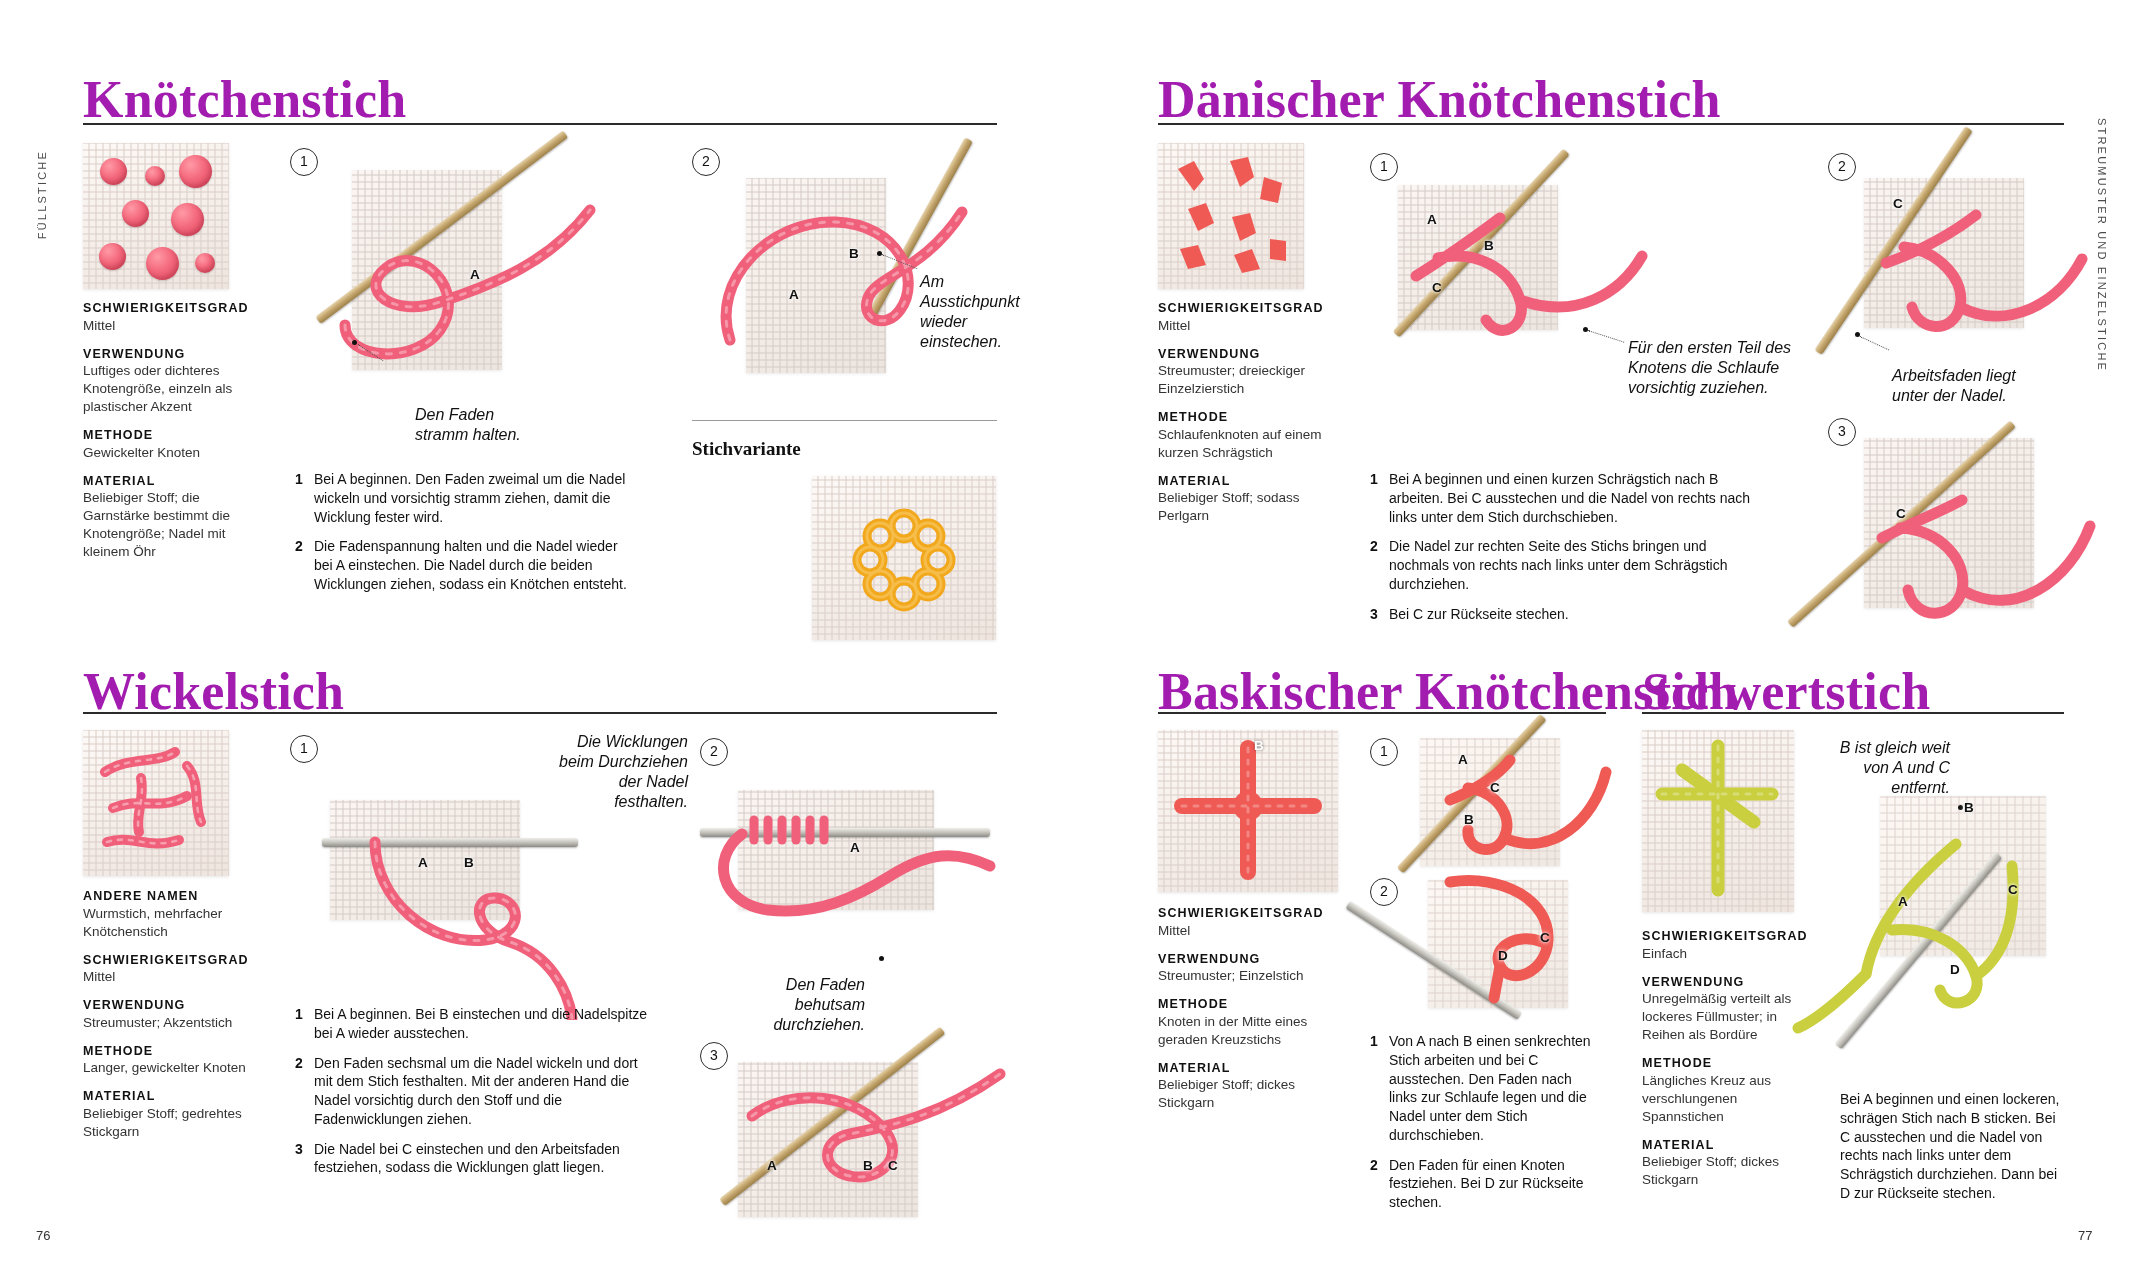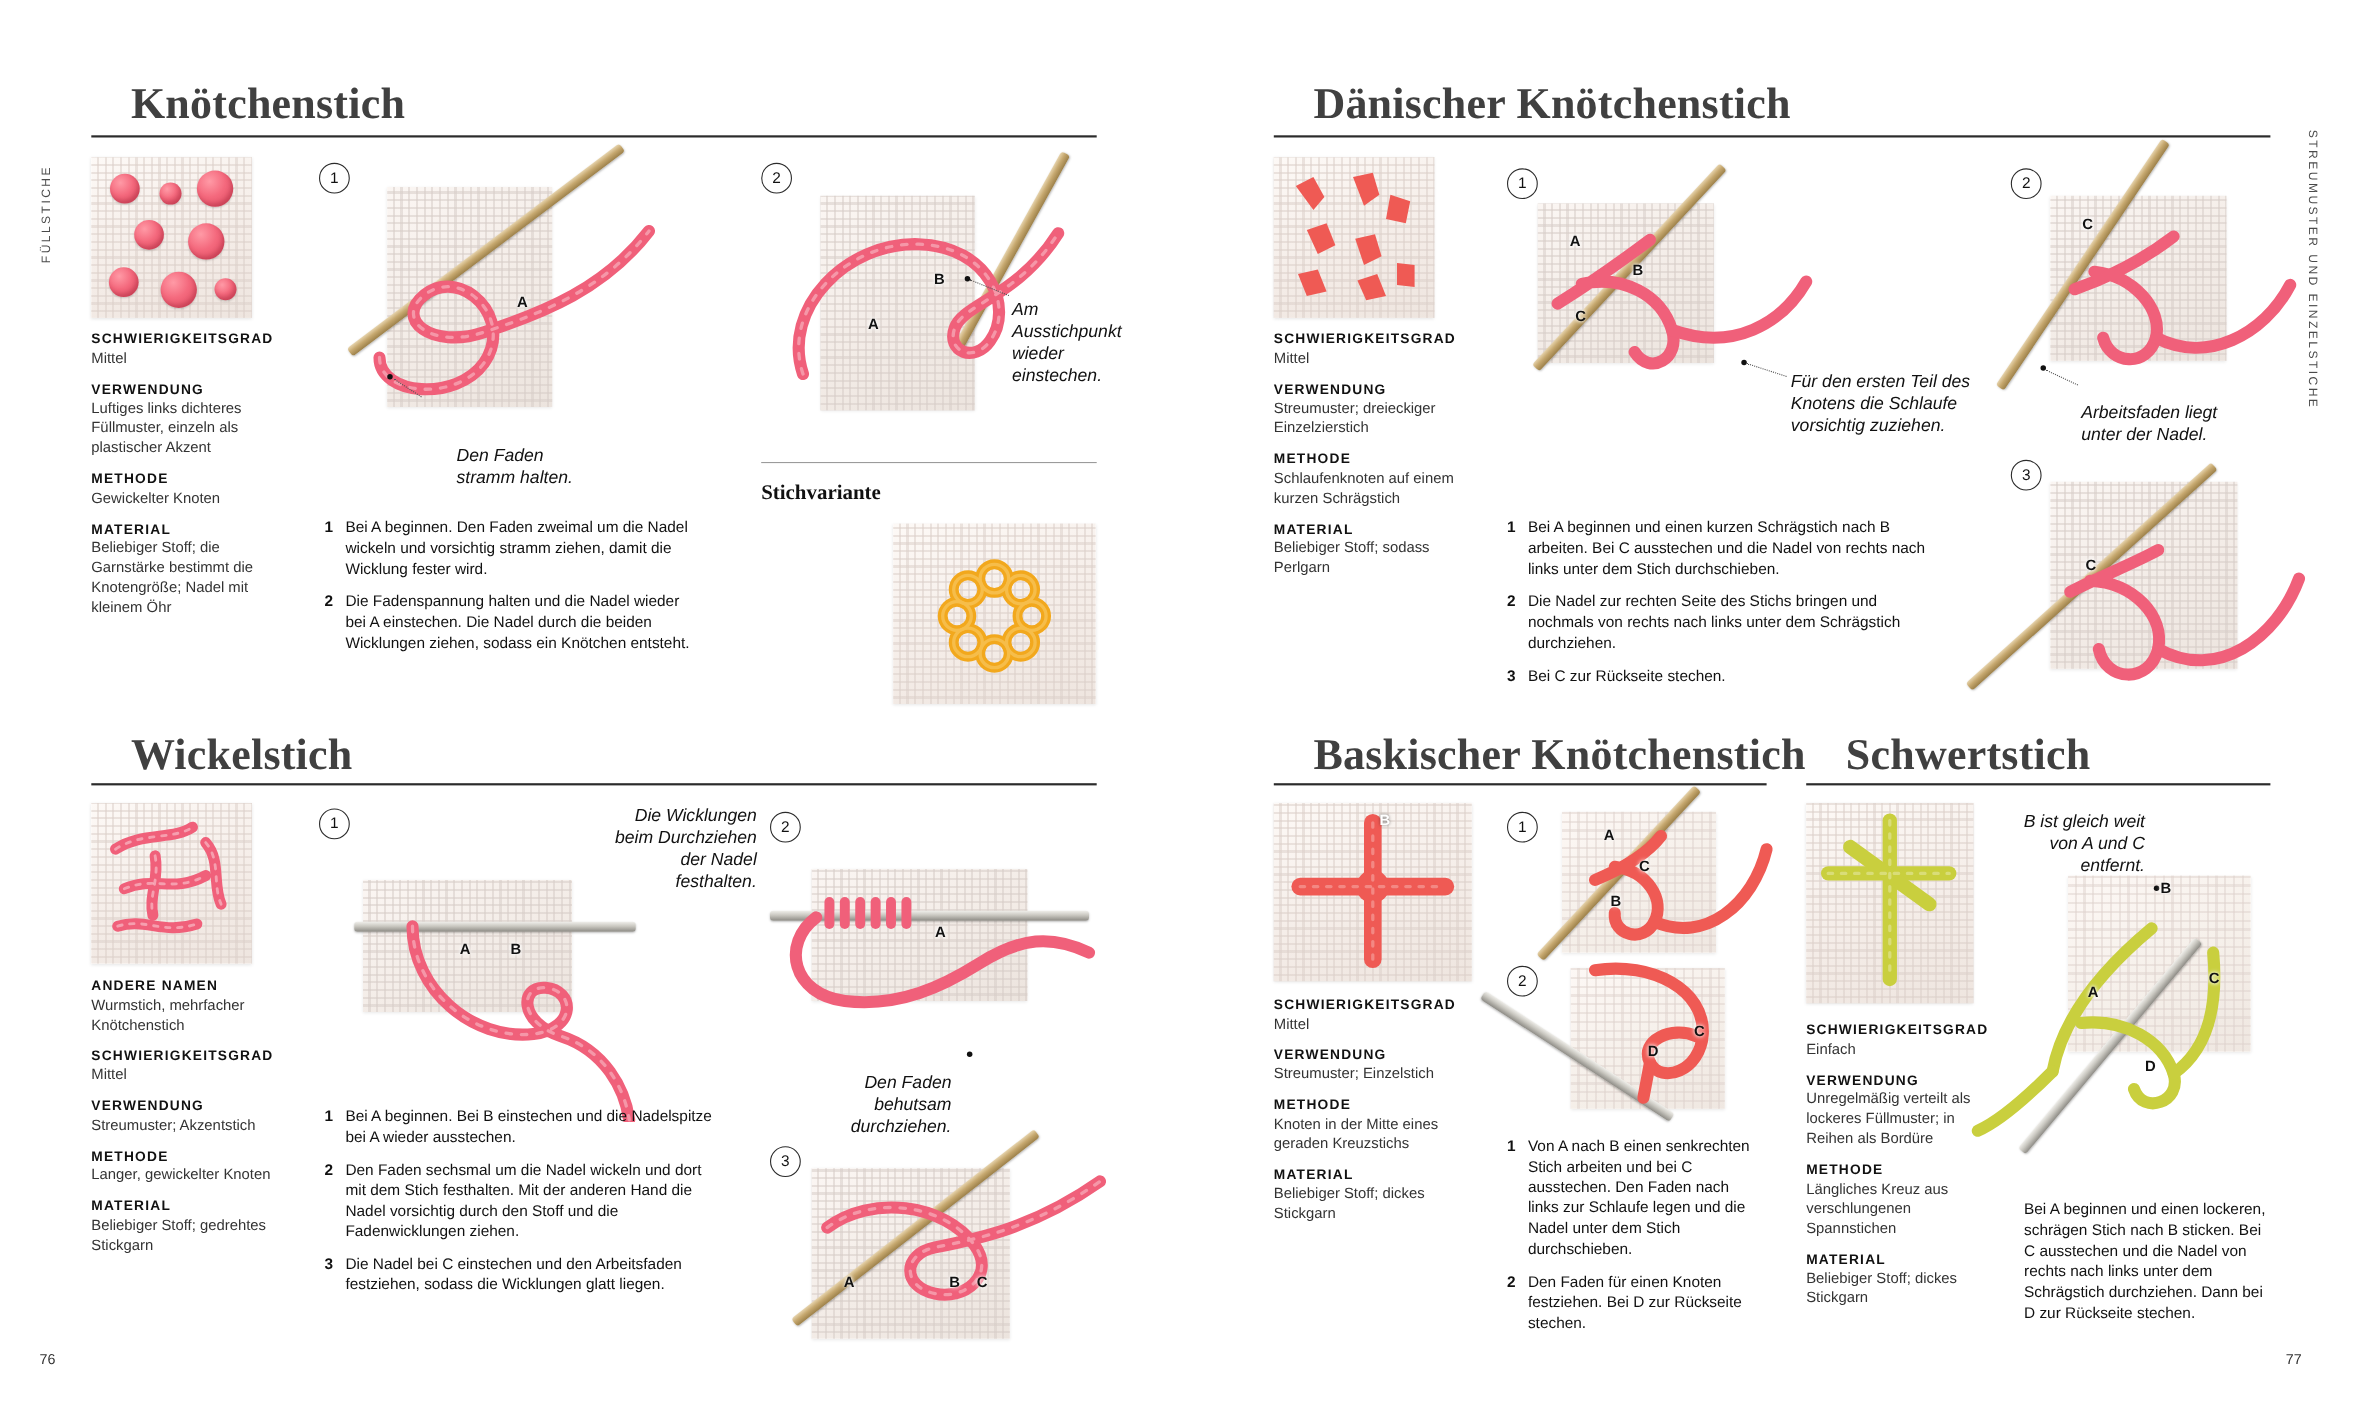--- a/index.html
+++ b/index.html
@@ -23,25 +23,24 @@
     font-family:"Liberation Sans", sans-serif;
   }
   .vert-head.left{left:36px;top:150px;transform:rotate(180deg);}
   .vert-head.right{right:34px;top:118px;}
 
   
   .sec-title{
     position:absolute;
     font-family:"Liberation Serif", serif;
     font-weight:700;
-    font-size:40px;
-    color:#404040;
+    font-size:52px;
+    color:#a21caf;
     letter-spacing:0.2px;
     white-space:nowrap;
-    margin-left:36px;
   }
   .rule{position:absolute;height:2px;background:#2b2b2b;}
   .rule.thin{height:1px;background:#9b9b9b;}
 
   
   .meta{position:absolute;width:165px;font-size:13.5px;line-height:1.33;color:#222;}
   .meta .lbl{font-size:12.5px;letter-spacing:1.1px;font-weight:700;color:#111;margin-top:11px;}
   .meta .lbl:first-child{margin-top:0;}
   .meta .val{color:#333;}
 
@@ -142,21 +141,21 @@
     <div class="knot lg" style="left:88px;top:60px;"></div>
     <div class="knot md" style="left:16px;top:100px;"></div>
     <div class="knot lg" style="left:63px;top:104px;"></div>
     <div class="knot sm" style="left:112px;top:110px;"></div>
   </div>
 
   <div class="meta" style="left:83px;top:300px;">
     <div class="lbl">SCHWIERIGKEITSGRAD</div>
     <div class="val">Mittel</div>
     <div class="lbl">VERWENDUNG</div>
-    <div class="val">Luftiges links dichteres Füllmuster, einzeln als plastischer Akzent</div>
+    <div class="val">Luftiges oder dichteres Knotengröße, einzeln als plastischer Akzent</div>
     <div class="lbl">METHODE</div>
     <div class="val">Gewickelter Knoten</div>
     <div class="lbl">MATERIAL</div>
     <div class="val">Beliebiger Stoff; die Garnstärke bestimmt die Knotengröße; Nadel mit kleinem Öhr</div>
   </div>
 
   <div class="circnum" style="left:290px;top:148px;">1</div>
   <div class="swatch" style="left:352px;top:170px;width:150px;height:200px;"></div>
   <div class="needle" style="left:318px;top:316px;width:310px;height:9px;transform:rotate(-37deg);transform-origin:left center;"></div>
   <svg style="position:absolute;left:300px;top:150px;width:340px;height:250px;">

